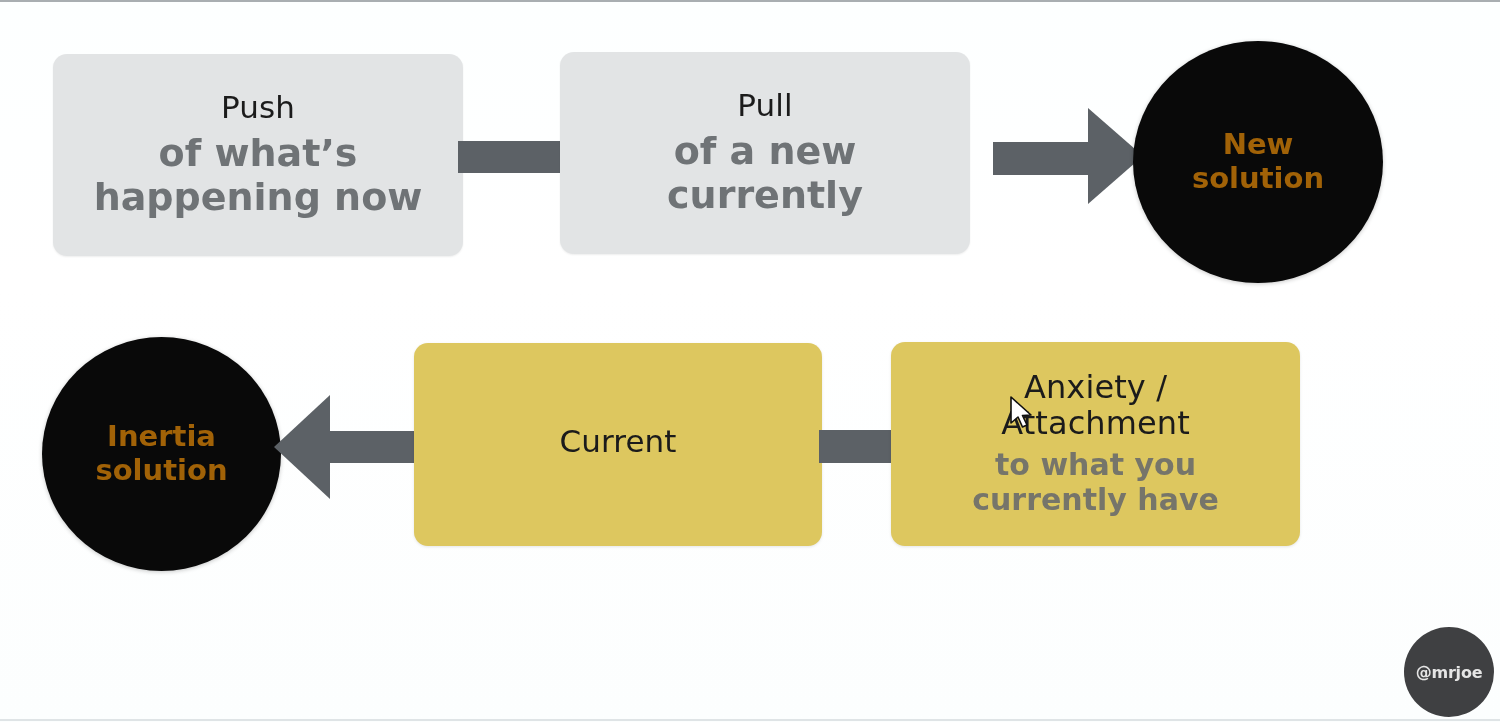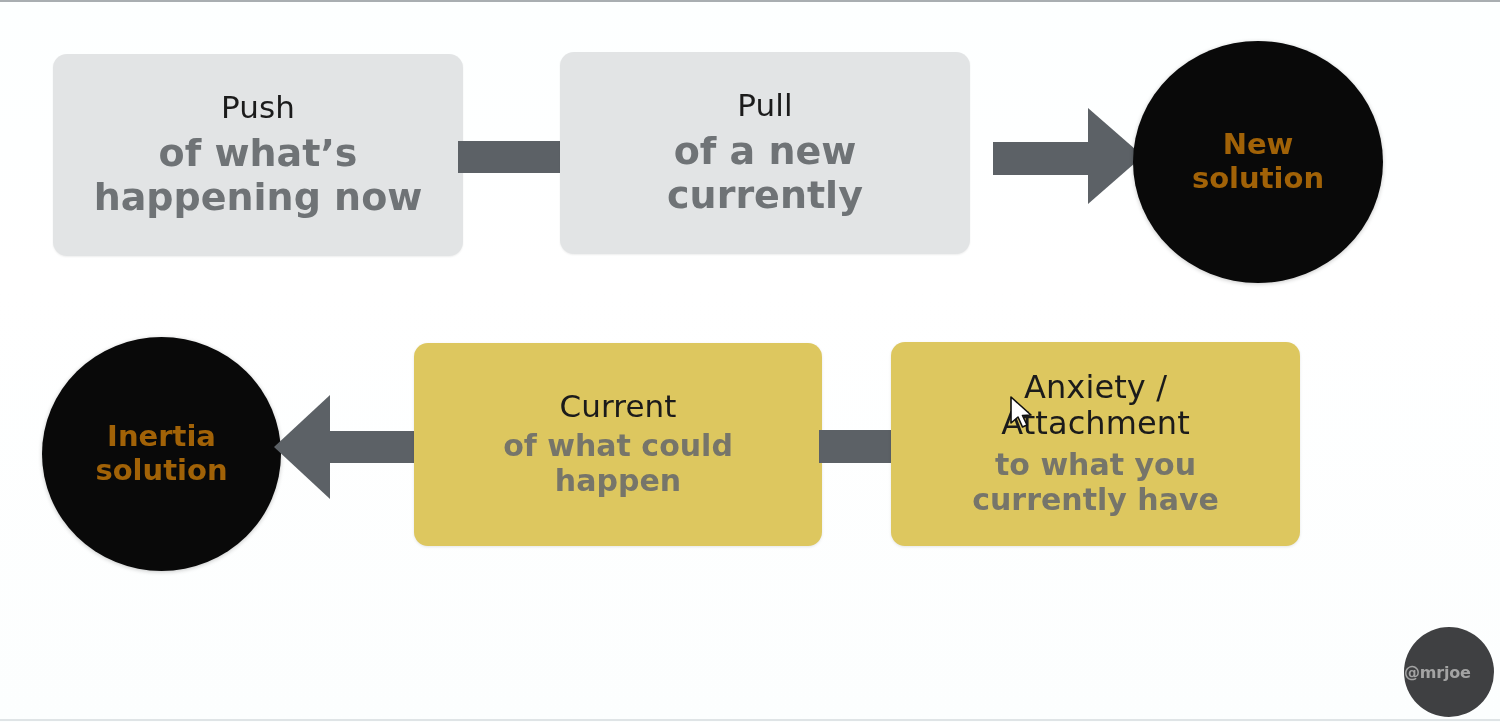--- a/index.html
+++ b/index.html
@@ -140,21 +140,22 @@
 
   
   #watermark {
     position: absolute;
     left: 1404px; top: 627px;
     width: 90px; height: 90px;
     border-radius: 50%;
     background: #3f4042;
     display: flex;
     align-items: center;
-    color: #a3a3a3;
+    justify-content: center;
+    color: #e5e5e5;
     font-size: 16px;
     font-weight: 700;
     letter-spacing: -.2px;
   }
 
   
   #mouse-cursor {
     position: absolute;
     left: 1009px; top: 396px;
     width: 26px; height: 34px;
@@ -189,22 +190,20 @@
 solution</div>
 
   <div class="node-circle" id="circle-current">Inertia
 solution</div>
 
   <div class="arrow-head" id="arrow-l-head"></div>
   <div class="arrow-shaft" id="arrow-l-shaft"></div>
 
   <div class="node-box yellow" id="box-anx">
     <div class="node-title">Current</div>
-    <div class="node-sub">of what could
-happen</div>
   </div>
 
   <div class="bar-connector" id="bar-anx-inert"></div>
 
   <div class="node-box yellow" id="box-inertia">
     <div class="node-title">Anxiety /
 Attachment</div>
     <div class="node-sub">to what you
 currently have</div>
   </div>

